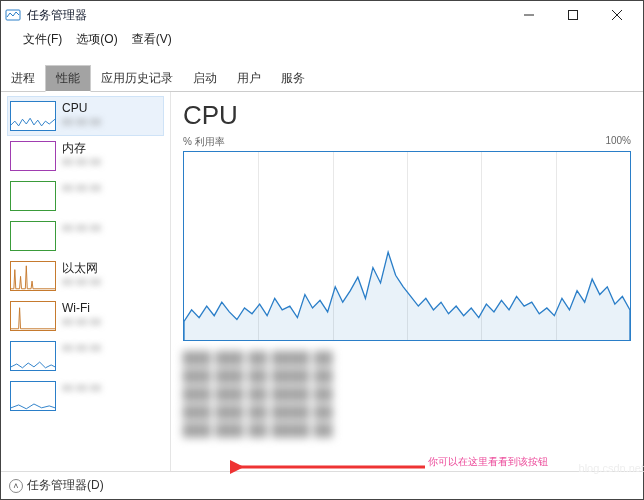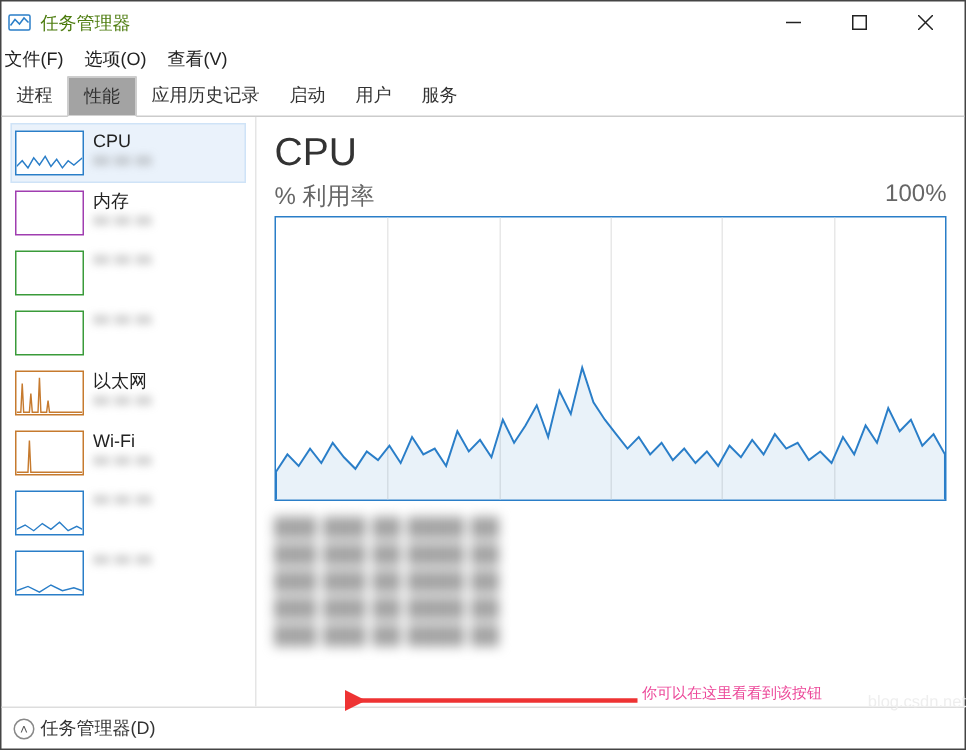--- a/index.html
+++ b/index.html
@@ -1,38 +1,38 @@
 <!DOCTYPE html>
 <html><head>
 <meta charset="utf-8">
 <style>
   * { box-sizing: border-box; margin: 0; padding: 0; font-family: "Microsoft YaHei", "Segoe UI", sans-serif; }
   body { background: #fff; width: 644px; height: 500px; overflow: hidden; position: relative; }
   .window { width: 644px; height: 500px; border: 1px solid #444; display: flex; flex-direction: column; background: #fff; }
   .titlebar { height: 28px; display: flex; align-items: center; padding: 0 4px; border-bottom: none; }
   .titlebar .app-icon { width: 16px; height: 16px; margin-right: 6px; }
-  .titlebar .title { font-size: 12px; flex: 1; color: #4d7c0f; }
+  .titlebar .title { font-size: 12px; flex: 1; color: #0f172a; }
   .win-controls { display: flex; }
   .win-btn { width: 44px; height: 28px; display: flex; align-items: center; justify-content: center; color: #222; }
-  .menubar { height: 20px; display: flex; align-items: center; padding: 0 2px; font-size: 12px; gap: 14px; color: #222; }
-  .tabbar { display: flex; border-bottom: 1px solid #ccc; margin-top: 2px; }
+  .menubar { height: 20px; display: flex; align-items: center; padding: 0 22px; font-size: 12px; gap: 14px; color: #222; }
+  .tabbar { display: flex; border-bottom: 1px solid #ccc; margin-top: 16px; align-items: center; }
   .tab { font-size: 12px; padding: 4px 10px; color: #333; cursor: pointer; }
   .tab.active { border: 1px solid #ccc; border-bottom: 1px solid #fff; margin-bottom: -1px; background: #a3a3a3; }
   .content { flex: 1; display: flex; overflow: hidden; }
   .sidebar { width: 170px; overflow-y: auto; border-right: 1px solid #e5e5e5; padding: 4px 6px; }
   .side-item { display: flex; padding: 4px 2px; gap: 6px; align-items: flex-start; cursor: pointer; border: 1px solid transparent; }
   .side-item.selected { background: #eaf2fb; border: 1px solid #cfe3f7; }
   .thumb { width: 46px; height: 30px; border: 1px solid #ccc; background: #fff; position: relative; overflow: hidden; flex-shrink: 0; }
   .thumb svg { position: absolute; inset: 0; }
   .side-label { font-size: 12px; color: #222; line-height: 14px; }
   .side-sub { font-size: 11px; color: #777; filter: blur(3px); user-select: none; }
   .side-sub::after { content: "xx xx xx"; }
   .main { flex: 1; padding: 8px 12px 4px 12px; position: relative; }
   .main-title { font-size: 26px; font-weight: 300; color: #333; }
-  .axis-row { display: flex; justify-content: space-between; font-size: 16px; color: #666; margin-top: 4px; }
+  .axis-row { display: flex; justify-content: space-between; font-size: 10px; color: #666; margin-top: 4px; }
   .chart-box { width: 100%; height: 190px; border: 1px solid #2a7ec8; margin-top: 2px; background: #fff; position: relative; overflow: hidden; }
   .chart-box .grid-v { position: absolute; top:0; bottom:0; border-left: 1px solid #e8e8e8; }
   .chart-box svg { position: absolute; inset: 0; }
   .axis-bottom { font-size: 11px; color: #666; margin-top: 2px; }
   .blur-block { margin-top: 8px; filter: blur(4px); color: #999; font-size: 12px; line-height: 18px; user-select: none; }
   .blur-block div::after { content: "███ ███ ██ ████ ██"; letter-spacing: 1px; }
   .statusbar { height: 28px; border-top: 1px solid #ddd; display: flex; align-items: center; padding: 0 8px; font-size: 12px; gap: 16px; }
   .stat-link { display: flex; align-items: center; gap: 4px; color: #333; }
   .stat-link.highlight { border: 2px solid #e33; padding: 2px 6px; color: #0a5bbb; }
   .chev { width: 14px; height: 14px; border: 1px solid #888; border-radius: 50%; display: inline-flex; align-items: center; justify-content: center; font-size: 9px; color: #555;}

